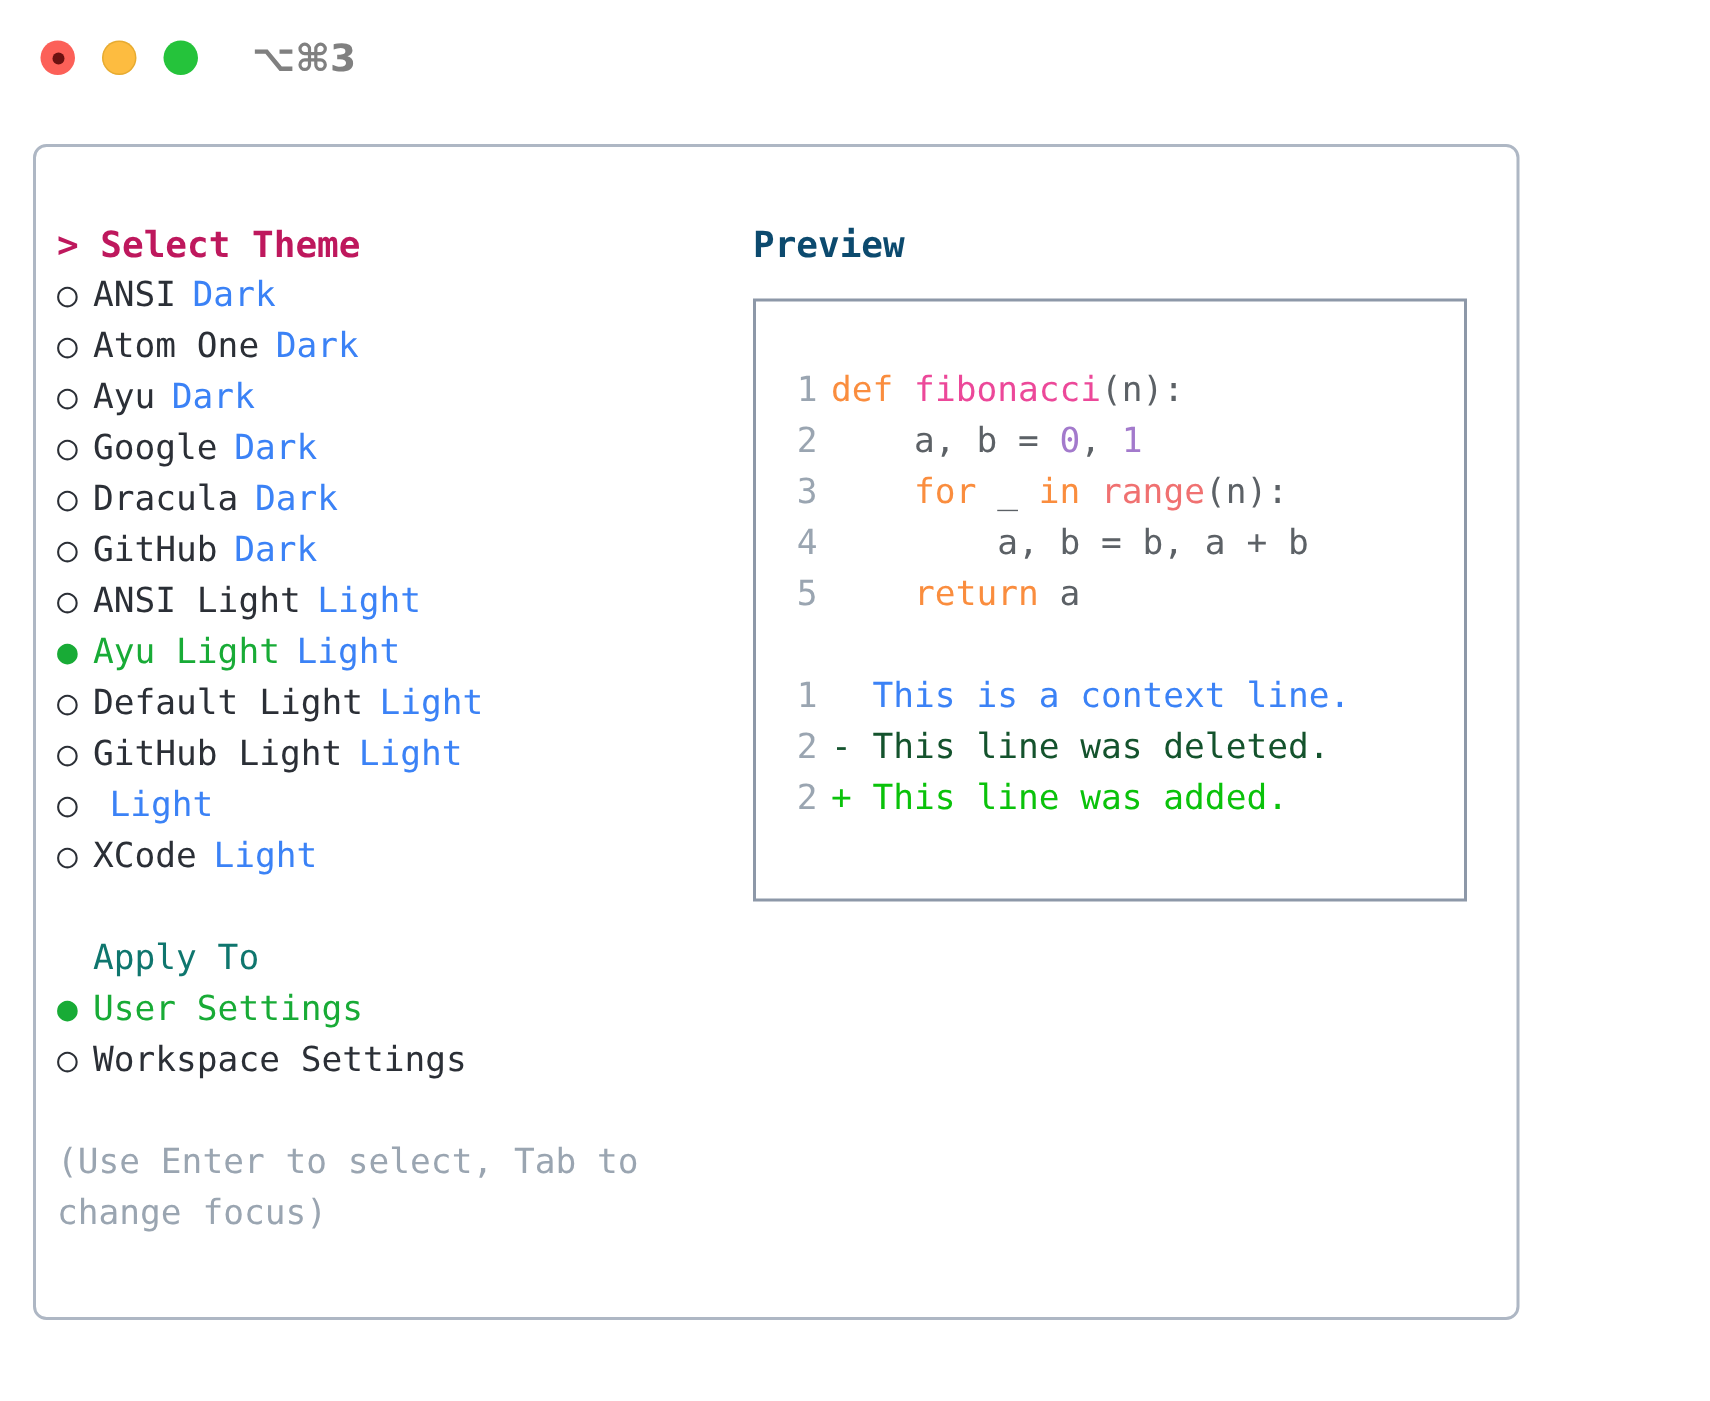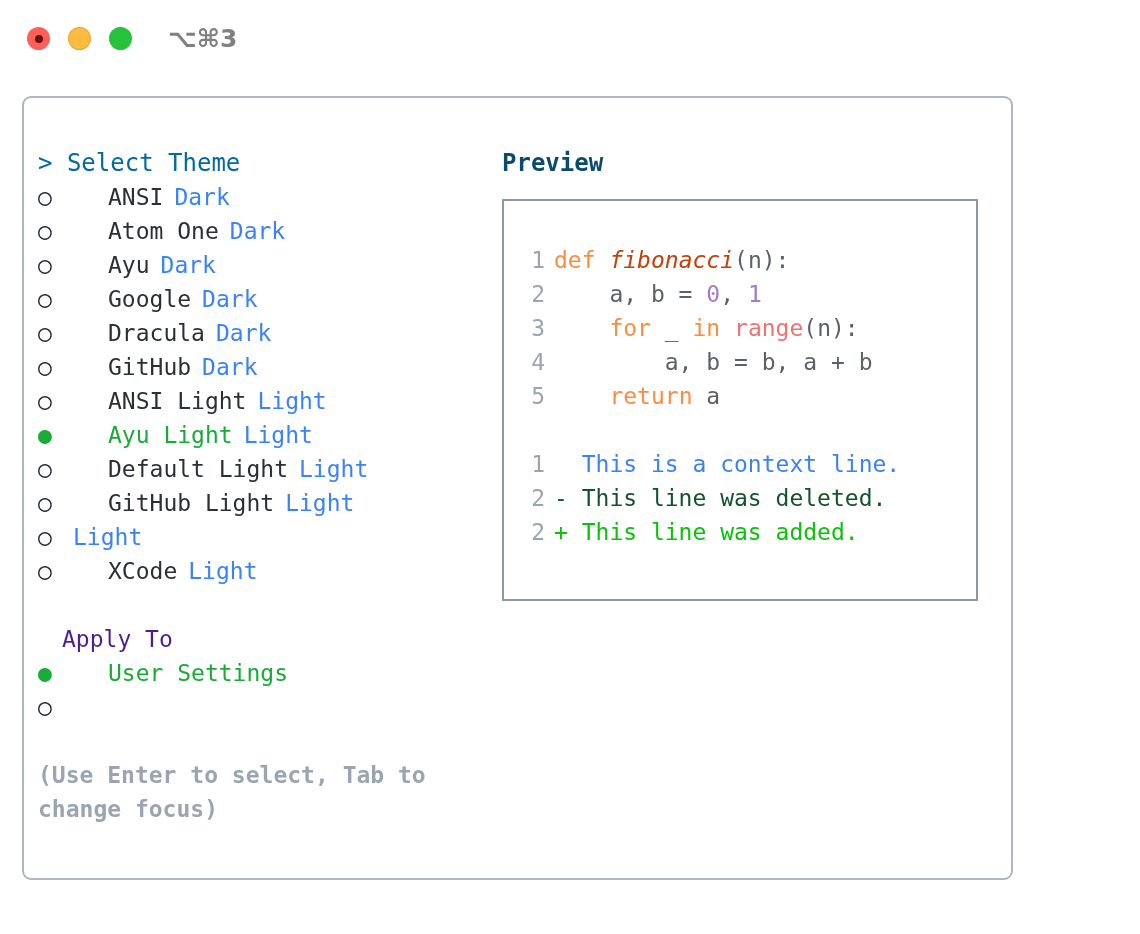--- a/index.html
+++ b/index.html
@@ -90,22 +90,22 @@
 
   
   .left-col {
     position: absolute;
     left: 14px;
     top: 48px;
     width: 460px;
   }
   .section-title {
     font-size: 24px;
-    font-weight: 400;
-    color: #0369a1;
+    font-weight: 700;
+    color: #be185d;
     line-height: 34px;
     white-space: pre;
   }
   .opt-list { margin: 0; padding: 0; list-style: none; }
   .opt {
     display: flex;
     align-items: baseline;
     height: 34px;
     line-height: 34px;
     font-size: 23px;
@@ -115,47 +115,46 @@
   .opt .marker {
     display: inline-block;
     width: 24px;
     flex: 0 0 24px;
     color: #2b2f36;
     font-size: 23px;
     line-height: 34px;
   }
   .opt.selected .marker { color: #18ab36; }
   .opt.selected .opt-name { color: #18ab36; }
-  .opt .opt-name { color: #2b2f36; margin-left: 46px; }
+  .opt .opt-name { color: #2b2f36; }
   .opt .opt-variant { color: #3b82f6; }
   .opt .gap { display: inline-block; width: 11px; }
 
   .subheader {
     display: flex;
     align-items: baseline;
     height: 34px;
     line-height: 34px;
     font-size: 23px;
-    color: #4c1d95;
+    color: #0f766e;
     white-space: pre;
   }
   .subheader .marker {
     display: inline-block;
     width: 24px;
     flex: 0 0 24px;
   }
   .spacer-line { height: 34px; }
 
   .hint {
     font-size: 23px;
     line-height: 34px;
     color: #9aa5b1;
     width: 420px;
     white-space: pre-wrap;
-    font-weight: bold;
   }
 
   
   .right-col {
     position: absolute;
     left: 478px;
     top: 48px;
     width: 500px;
   }
   .preview-title {
@@ -183,21 +182,21 @@
   }
   .code-line { white-space: pre; height: 34px; }
   .ln {
     display: inline-block;
     width: 22px;
     text-align: right;
     color: #9aa5b1;
     margin-right: 9px;
   }
   .k   { color: #fa8d3e; }  
-  .fn  { color: #c2410c; font-style: italic; }  
+  .fn  { color: #ec4899; }  
   .num { color: #a37acc; }  
   .bi  { color: #f07171; }  
   .id  { color: #5c6166; }  
   .ctx { color: #3b82f6; }
   .del { color: #14532d; }
   .add { color: #0ac20a; }
   .blank { height: 34px; }
 </style>
 </head>
 <body>
@@ -236,21 +235,21 @@
 
         <div class="spacer-line"></div>
 
         <div class="subheader">
           <span class="marker"></span>
           <span>Apply To</span>
         </div>
 
         <div class="opt-list" id="apply-list">
             <div class="opt selected"><span class="marker">●</span><span class="opt-name">User Settings</span></div>
-            <div class="opt"><span class="marker">○</span></div>
+            <div class="opt"><span class="marker">○</span><span class="opt-name">Workspace Settings</span></div>
           </div>
 
         <div class="spacer-line"></div>
 
         <div class="hint">(Use Enter to select, Tab to
 change focus)</div>
       </div>
 
       <div class="right-col">
         <div class="preview-title">Preview</div>

